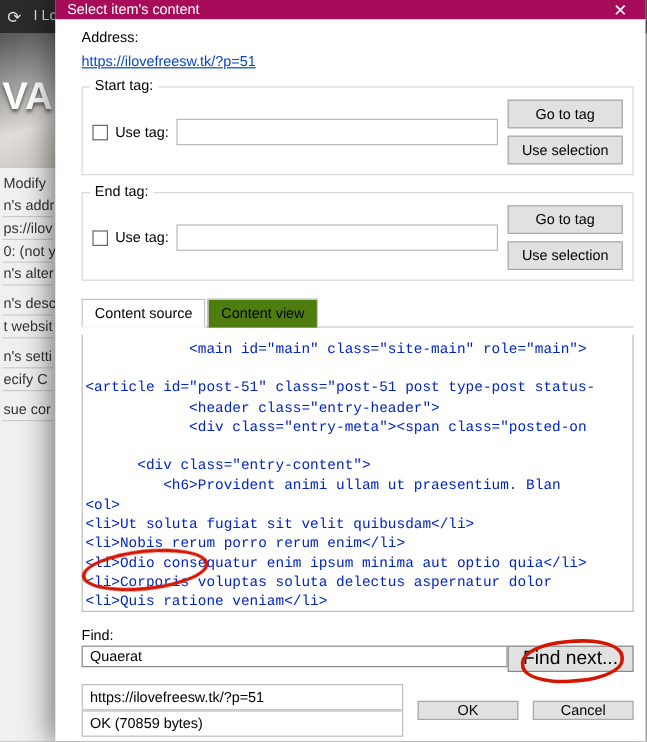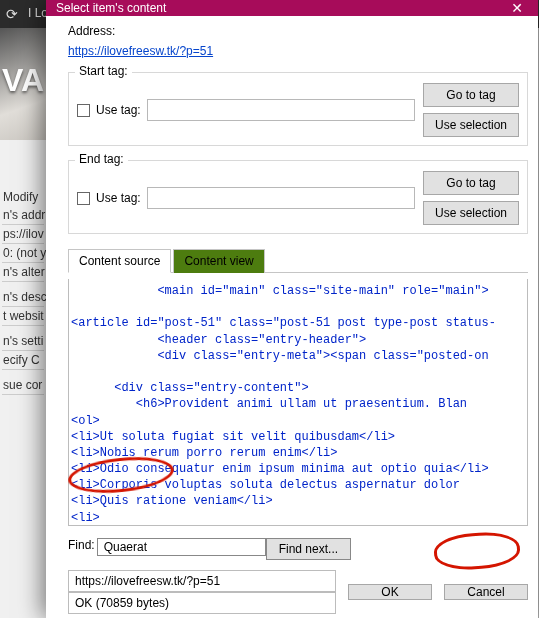--- a/index.html
+++ b/index.html
@@ -119,29 +119,29 @@
     flex: 1; overflow: auto; padding: 4px 2px;
   }
   .source {
     font-family: Consolas, "Courier New", monospace;
     font-size: 12px;
     color: #0024c9;
     white-space: pre;
     line-height: 1.35;
   }
 
-  .find-row { display: flex; gap: 2px; padding-top: 2px; }
+  .find-row { display: flex; flex-direction: column; gap: 2px; padding-top: 2px; }
   .find-input-row { display: flex; gap: 0; }
   .find-input {
     flex: 1; height: 18px; border: 1px solid #888;
     padding: 2px 6px; font-size: 12px;
   }
   .find-btn {
     border: 1px solid #888; background: #e1e1e1; height: 22px;
-    padding: 0 12px; font-size: 12px; display: flex; align-items: center; justify-content: center;
+    padding: 0 12px; font-size: 16px; display: flex; align-items: center; justify-content: center;
     cursor: pointer;
   }
 
   .status-bar {
     display: grid;
     grid-template-columns: 1fr 96px 96px;
     grid-template-rows: 22px 22px;
     gap: 0;
     margin-top: 4px;
     align-items: stretch;
@@ -177,21 +177,21 @@
 </head>
 <body>
 
 <div class="bg-toolbar">
   <span class="browser-icon">⟳</span>
   <span style="color:#ddd; margin-left:28px; position:relative; top:6px;">I Lo</span>
 </div>
 <div class="bg-image"></div>
 <div class="bg-logo">VA</div>
 <div class="bg-panel">
-  <div style="border:none;margin-top:44px;">Modify</div>
+  <div style="border:none;">Modify</div>
   <div>n's addr</div>
   <div>ps://ilov</div>
   <div>0: (not y</div>
   <div>n's alter</div>
   <div style="height:6px;border:none;"></div>
   <div>n's desc</div>
   <div>t websit</div>
   <div style="height:6px;border:none;"></div>
   <div>n's setti</div>
   <div>ecify C</div>

